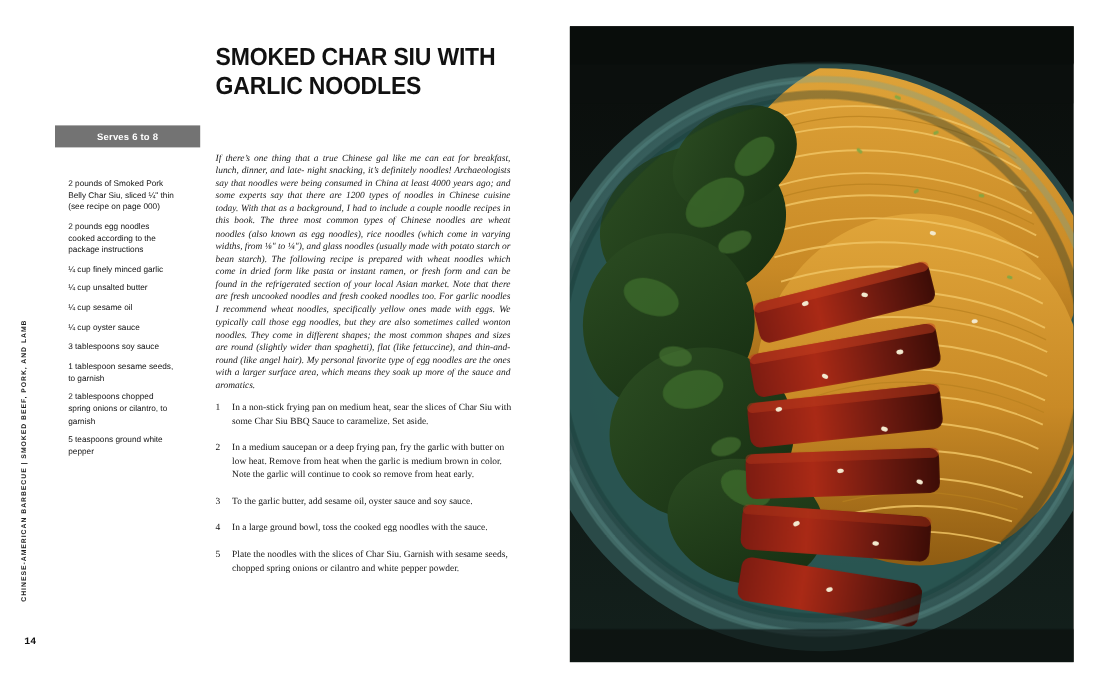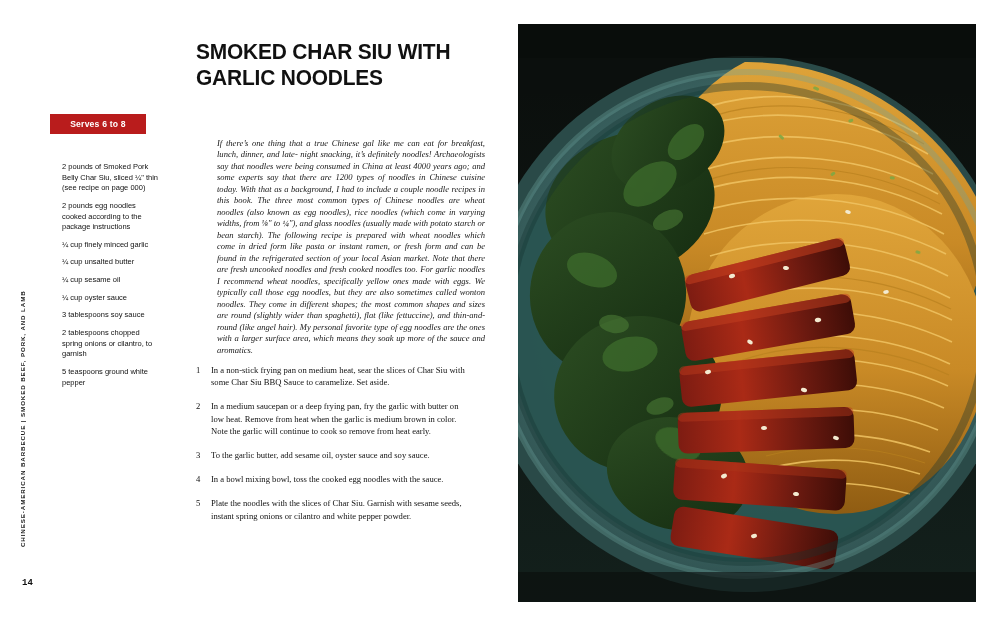--- a/index.html
+++ b/index.html
@@ -55,23 +55,23 @@
     text-transform: uppercase;
     transform: scaleX(0.93);
     transform-origin: left top;
   }
 
   
   .serves-banner {
     position: absolute;
     left: 50px;
     top: 114px;
-    width: 96px;
+    width: 132px;
     height: 20px;
-    background: #b91c1c;
+    background: #737373;
     color: #ffffff;
     font-size: 8.6px;
     font-weight: 700;
     display: flex;
     align-items: center;
     justify-content: center;
     letter-spacing: 0.2px;
   }
 
   
@@ -98,21 +98,20 @@
     left: 196px;
     top: 138px;
     width: 268px;
     font-family: "Liberation Serif", serif;
     font-style: italic;
     font-size: 8.55px;
     line-height: 1.345;
     text-align: justify;
     color: #161616;
     hyphens: auto;
-    margin-left: 21px;
   }
 
   
   .steps {
     position: absolute;
     left: 196px;
     top: 364px;
     width: 272px;
     font-family: "Liberation Serif", serif;
     font-size: 8.6px;
@@ -159,20 +158,21 @@
 
   <div class="ingredients">
     <ul>
       <li>2 pounds of Smoked Pork Belly Char Siu, sliced ¼" thin (see recipe on page 000)</li>
       <li>2 pounds egg noodles cooked according to the package instructions</li>
       <li>¼ cup finely minced garlic</li>
       <li>¼ cup unsalted butter</li>
       <li>¼ cup sesame oil</li>
       <li>¼ cup oyster sauce</li>
       <li>3 tablespoons soy sauce</li>
+      <li>1 tablespoon sesame seeds, to garnish</li>
       <li>2 tablespoons chopped spring onions or cilantro, to garnish</li>
       <li>5 teaspoons ground white pepper</li>
     </ul>
   </div>
 
   <div class="intro">If there’s one thing that a true Chinese gal like me can eat for breakfast, lunch, dinner, and late- night snacking, it’s definitely noodles! Archaeologists say that noodles were being consumed in China at least 4000 years ago; and some experts say that there are 1200 types of noodles in Chinese cuisine today. With that as a background, I had to include a couple noodle recipes in this book. The three most common types of Chinese noodles are wheat noodles (also known as egg noodles), rice noodles (which come in varying widths, from ⅛" to ¼"), and glass noodles (usually made with potato starch or bean starch). The following recipe is prepared with wheat noodles which come in dried form like pasta or instant ramen, or fresh form and can be found in the refrigerated section of your local Asian market. Note that there are fresh uncooked noodles and fresh cooked noodles too. For garlic noodles I recommend wheat noodles, specifically yellow ones made with eggs. We typically call those egg noodles, but they are also sometimes called wonton noodles. They come in different shapes; the most common shapes and sizes are round (slightly wider than spaghetti), flat (like fettuccine), and thin-and-round (like angel hair). My personal favorite type of egg noodles are the ones with a larger surface area, which means they soak up more of the sauce and aromatics.</div>
 
   <div class="steps">
     <div class="step">
       <div class="step-num">1</div>
@@ -181,25 +181,25 @@
     <div class="step">
       <div class="step-num">2</div>
       <div class="step-text">In a medium saucepan or a deep frying pan, fry the garlic with butter on low heat. Remove from heat when the garlic is medium brown in color. Note the garlic will continue to cook so remove from heat early.</div>
     </div>
     <div class="step">
       <div class="step-num">3</div>
       <div class="step-text">To the garlic butter, add sesame oil, oyster sauce and soy sauce.</div>
     </div>
     <div class="step">
       <div class="step-num">4</div>
-      <div class="step-text">In a bowl mixing bowl, toss the cooked egg noodles with the sauce.</div>
+      <div class="step-text">In a large ground bowl, toss the cooked egg noodles with the sauce.</div>
     </div>
     <div class="step">
       <div class="step-num">5</div>
-      <div class="step-text">Plate the noodles with the slices of Char Siu. Garnish with sesame seeds, instant spring onions or cilantro and white pepper powder.</div>
+      <div class="step-text">Plate the noodles with the slices of Char Siu. Garnish with sesame seeds, chopped spring onions or cilantro and white pepper powder.</div>
     </div>
   </div>
 
   <div class="photo">
     <svg viewBox="0 0 458 578" preserveAspectRatio="xMidYMid slice">
       <defs>
         <radialGradient id="bowlG" cx="50%" cy="48%" r="72%">
           <stop offset="0%" stop-color="#4d7f7c"></stop>
           <stop offset="62%" stop-color="#39615f"></stop>
           <stop offset="100%" stop-color="#1e3434"></stop>

